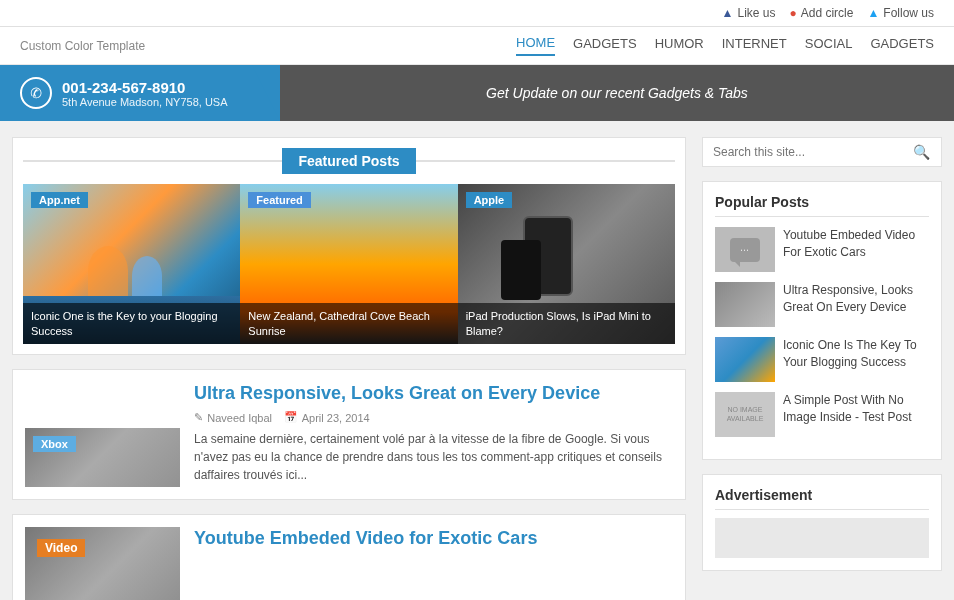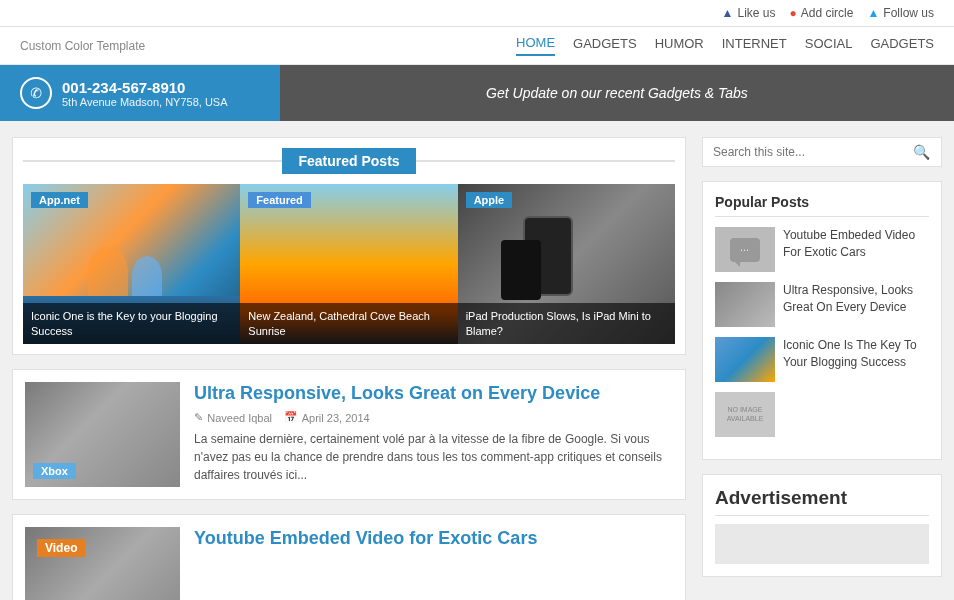--- a/index.html
+++ b/index.html
@@ -217,21 +217,21 @@
       background: #ccc; display: flex; align-items: center; justify-content: center;
       font-size: 10px; color: #888; overflow: hidden;
     }
     .pop-thumb1 { background: #bbb; }
     .pop-thumb2 { background: linear-gradient(135deg, #888 0%, #bbb 100%); }
     .pop-thumb3 { background: linear-gradient(135deg, #5b9bd5 0%, #2d8cc4 50%, #ffa500 100%); }
     .pop-thumb4 { background: #d5d5d5; }
     .popular-title { font-size: 12px; color: #444; line-height: 1.4; }
 
     .advert-widget { background: #fff; border: 1px solid #e0e0e0; padding: 12px; }
-    .advert-title { font-size: 19px; font-weight: bold; color: #333; margin-bottom: 8px; border-bottom: 1px solid #e0e0e0; padding-bottom: 6px; }
+    .advert-title { font-size: 14px; font-weight: bold; color: #333; margin-bottom: 8px; border-bottom: 1px solid #e0e0e0; padding-bottom: 6px; }
     .advert-placeholder { background: #e8e8e8; height: 40px; }
 
     
     .chat-bubble {
       width: 30px; height: 24px; background: #999; border-radius: 4px;
       position: relative; display: flex; align-items: center; justify-content: center;
     }
     .chat-bubble::after {
       content: ''; position: absolute; bottom: -5px; left: 5px;
       width: 0; height: 0;
@@ -244,21 +244,21 @@
     .no-img {
       width: 60px; height: 45px; background: #c8c8c8;
       display: flex; flex-direction: column; align-items: center; justify-content: center;
       font-size: 7px; color: #888; text-align: center; line-height: 1.2;
     }
 
     
     .phone-silhouette {
       width: 100%; height: 100%;
       background: linear-gradient(135deg, #7a7a7a 0%, #aaa 40%, #888 100%);
-      display: flex; align-items: flex-end;
+      display: flex; align-items: flex-start; margin-top: 46px;
     }
   </style>
 </head>
 <body>
 
 <div class="top-bar">
   <div class="top-bar-item">
     <span class="fb">▲</span>
     <span>Like us</span>
   </div>
@@ -404,20 +404,21 @@
         <div class="popular-title">Iconic One Is The Key To Your Blogging Success</div>
       </div>
 
       <div class="popular-item">
         <div class="popular-thumb pop-thumb4">
           <div class="no-img">
             <span>NO IMAGE</span>
             <span>AVAILABLE</span>
           </div>
         </div>
+        <div class="popular-title">A Simple Post With No Image Inside - Test Post</div>
       </div>
 
     </div>
 
     <div class="advert-widget">
       <div class="advert-title">Advertisement</div>
       <div class="advert-placeholder"></div>
     </div>
 
   </div>

